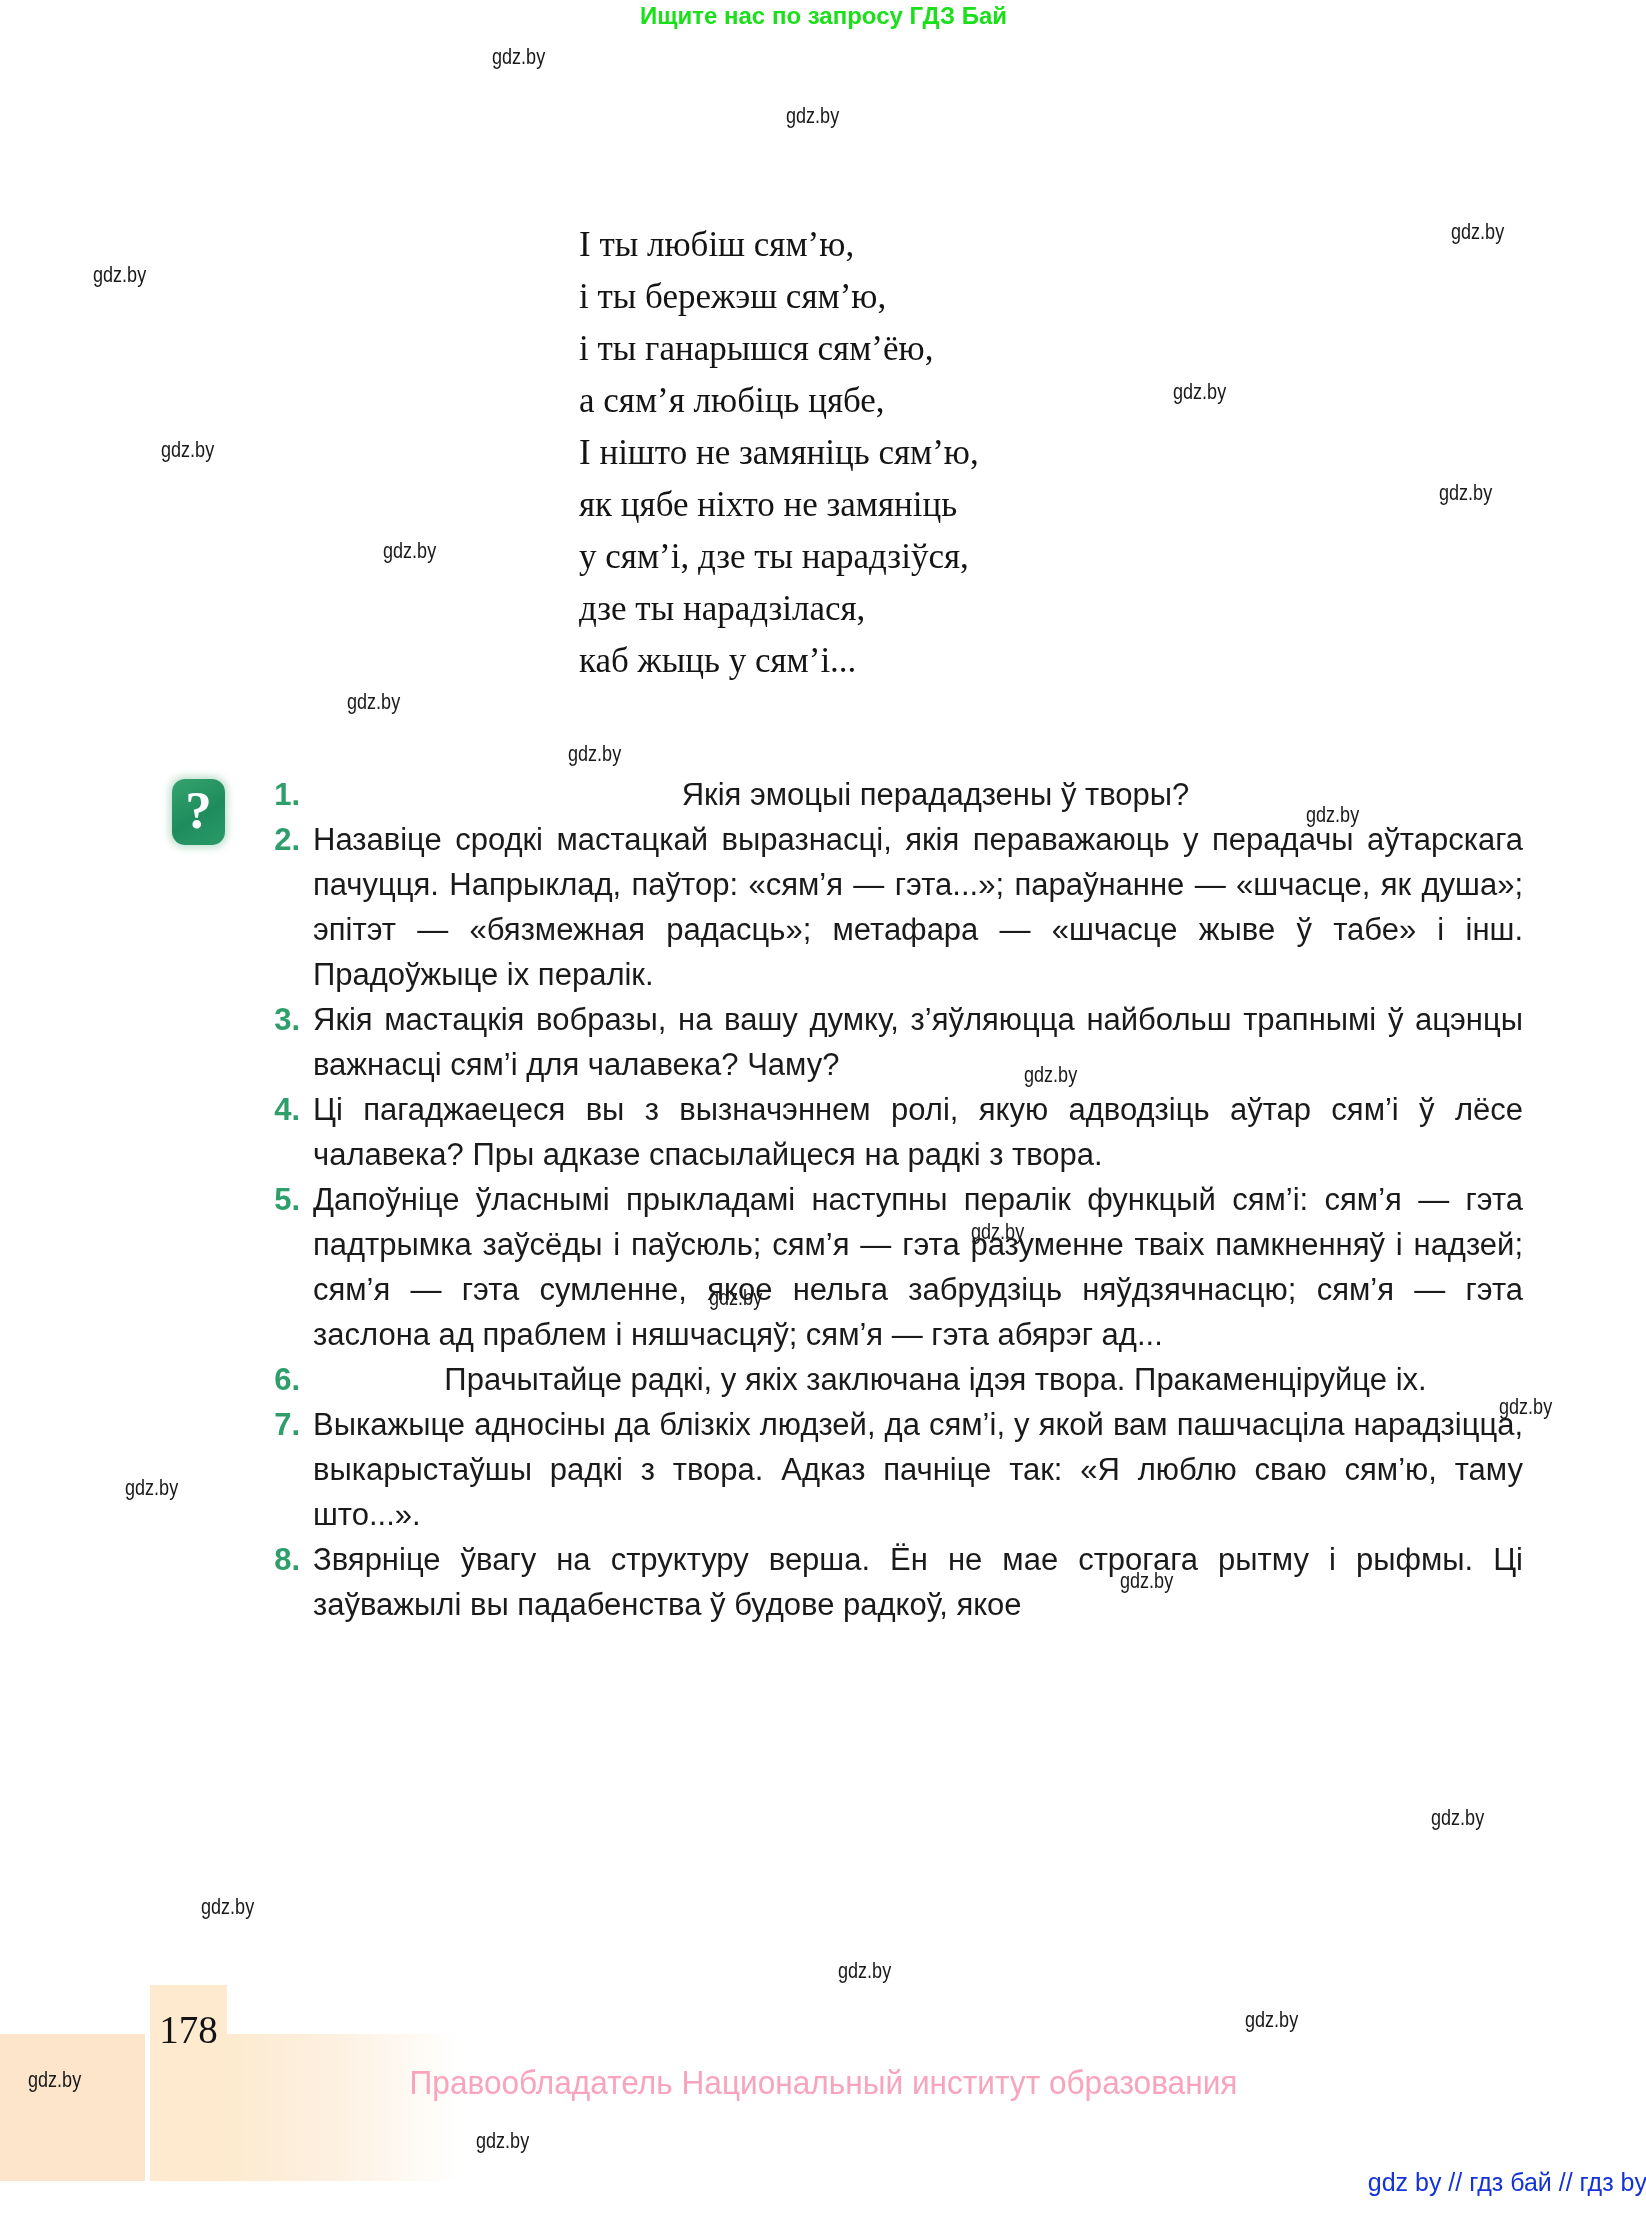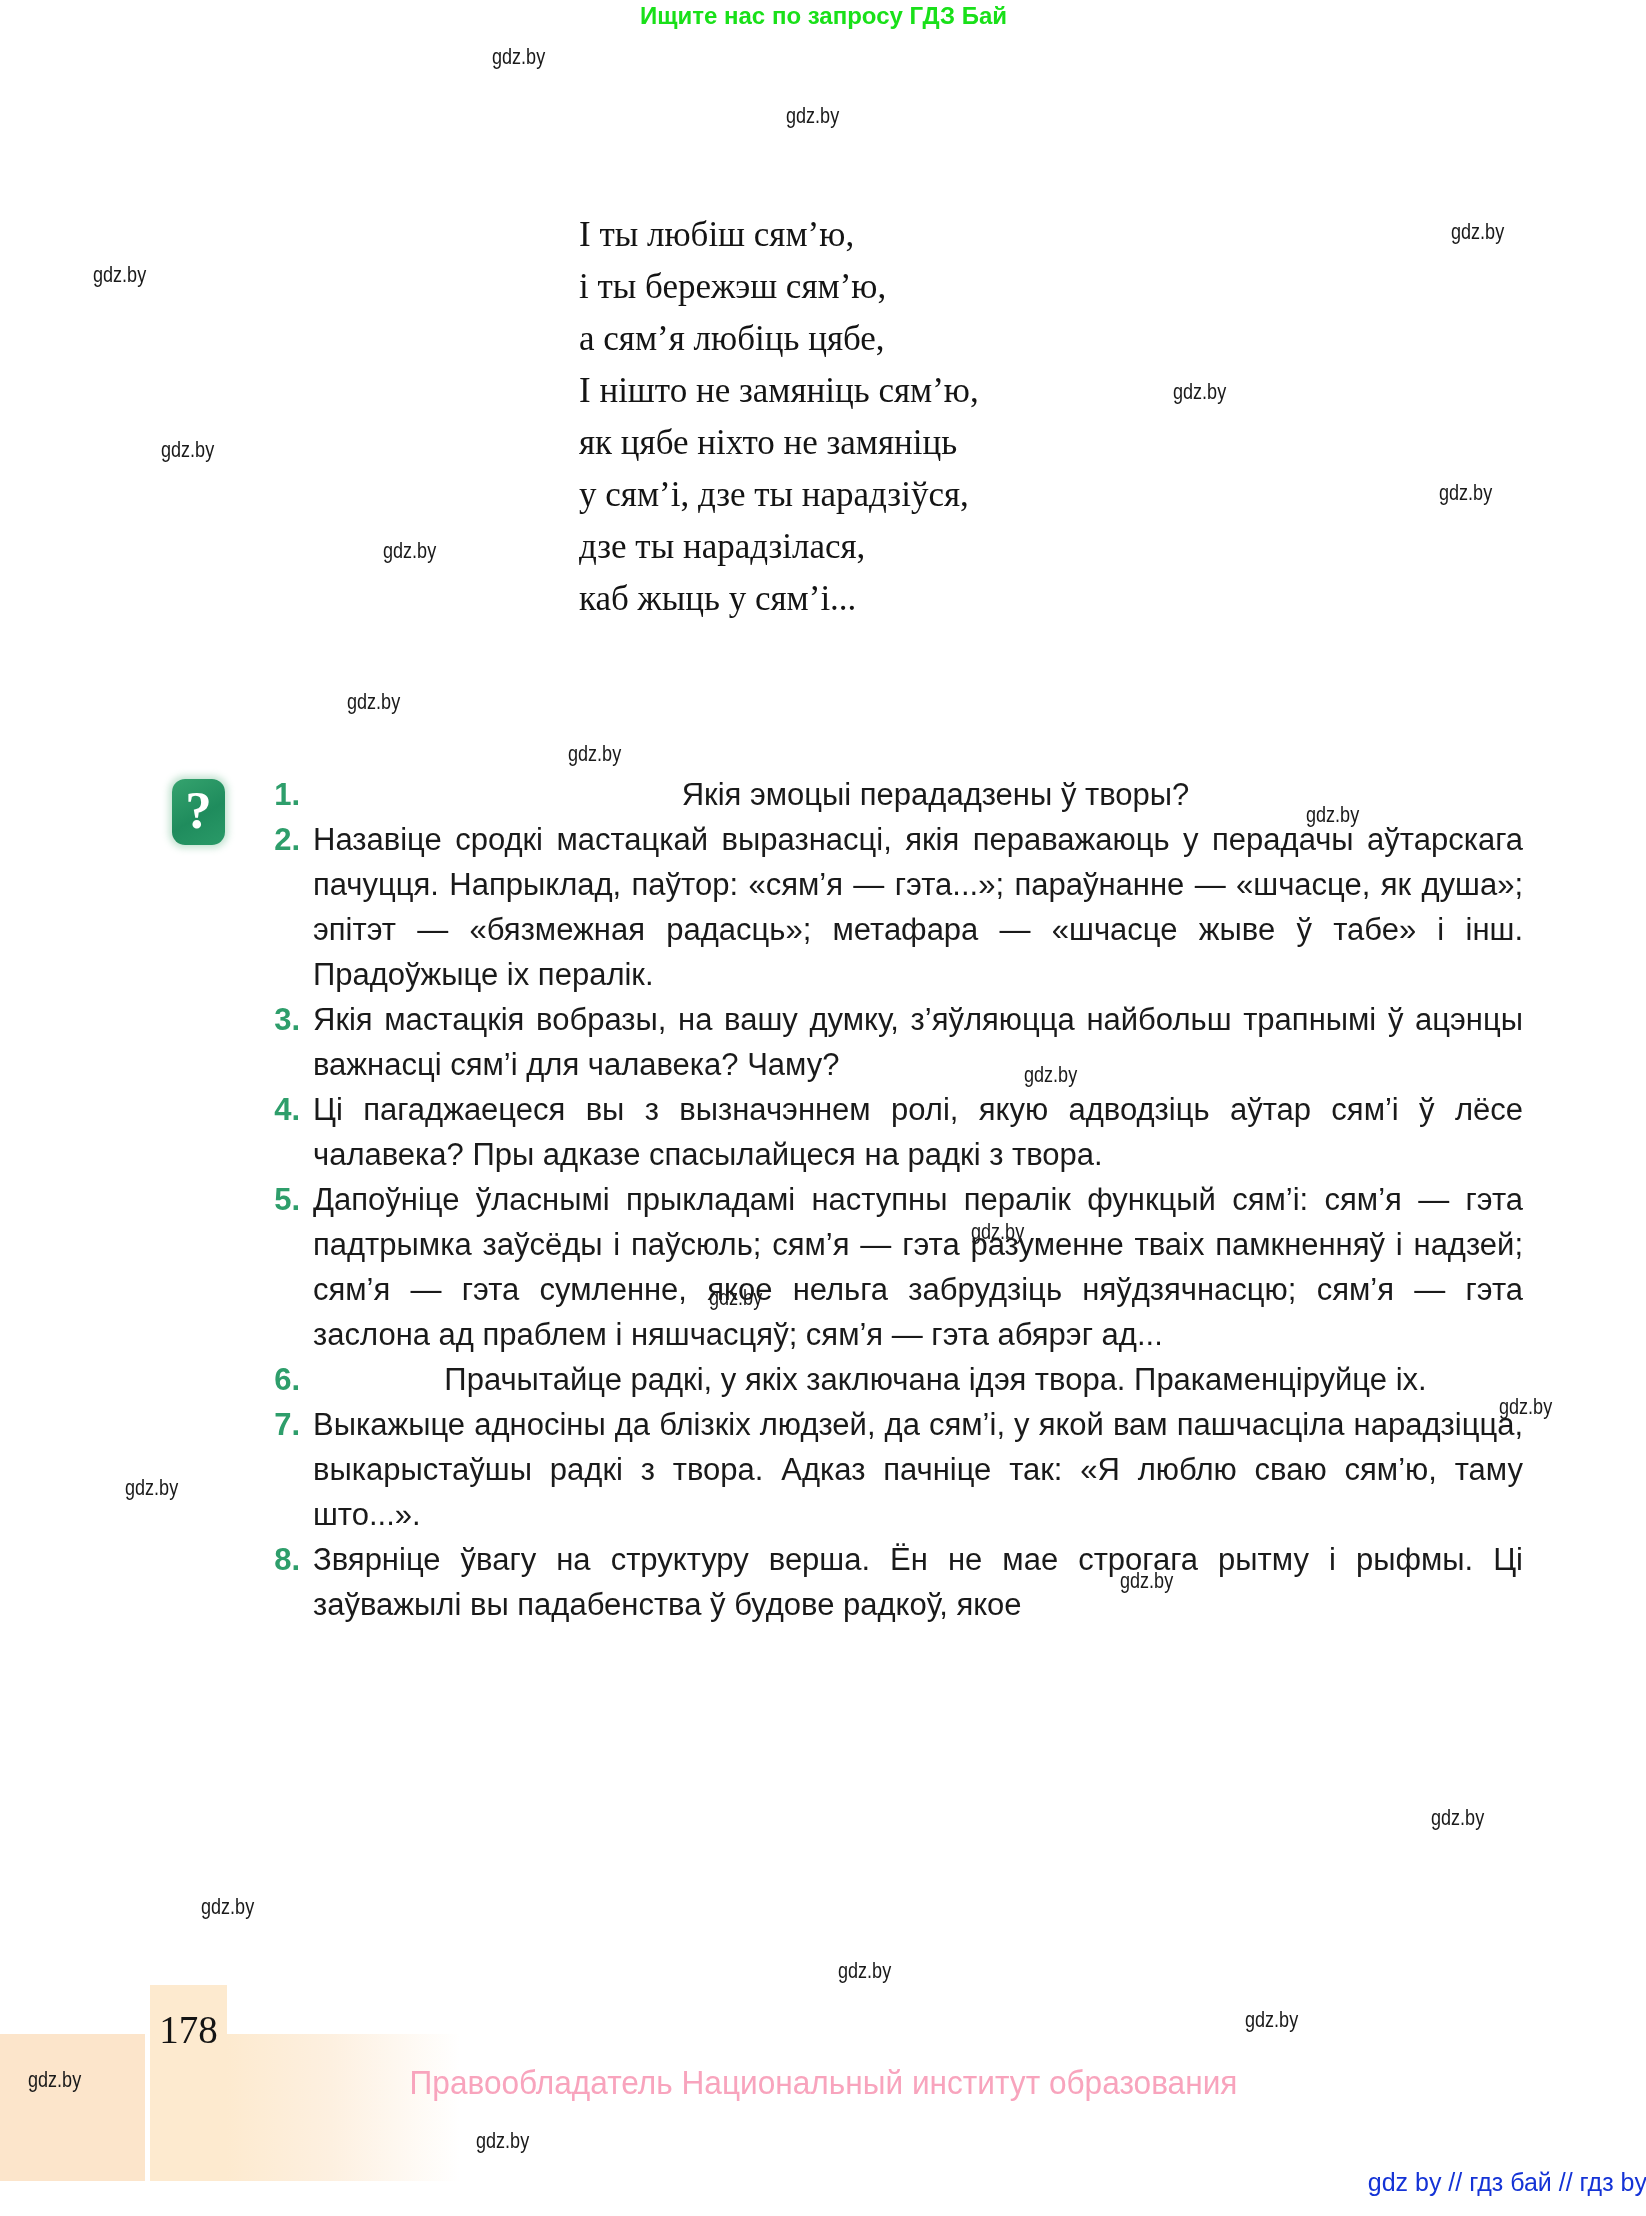--- a/index.html
+++ b/index.html
@@ -43,21 +43,21 @@
     transform: scaleX(0.82);
     transform-origin: left top;
     z-index: 30;
     pointer-events: none;
   }
 
   
   #poem {
     position: absolute;
     left: 579px;
-    top: 209px;
+    top: 219px;
     width: 725px;
     font-family: "Liberation Serif", serif;
     font-size: 35px;
     line-height: 52px;
     color: #141414;
     z-index: 10;
   }
   #poem .line { white-space: nowrap; }
 
   
@@ -216,20 +216,21 @@
       <div class="wm" style="left: 201px; top: 1894px;">gdz.by</div>
       <div class="wm" style="left: 838px; top: 1958px;">gdz.by</div>
       <div class="wm" style="left: 1245px; top: 2007px;">gdz.by</div>
       <div class="wm" style="left: 28px; top: 2067px;">gdz.by</div>
       <div class="wm" style="left: 476px; top: 2128px;">gdz.by</div>
     </div>
 
   <div id="poem">
       <div class="line">І ты любіш сям’ю,</div>
       <div class="line">і ты бережэш сям’ю,</div>
+      <div class="line">і ты ганарышся сям’ёю,</div>
       <div class="line">а сям’я любіць цябе,</div>
       <div class="line">І нішто не замяніць сям’ю,</div>
       <div class="line">як цябе ніхто не замяніць</div>
       <div class="line">у сям’і, дзе ты нарадзіўся,</div>
       <div class="line">дзе ты нарадзілася,</div>
       <div class="line">каб жыць у сям’і...</div>
     </div>
 
   <div id="qmark-icon">
     <span>?</span>

